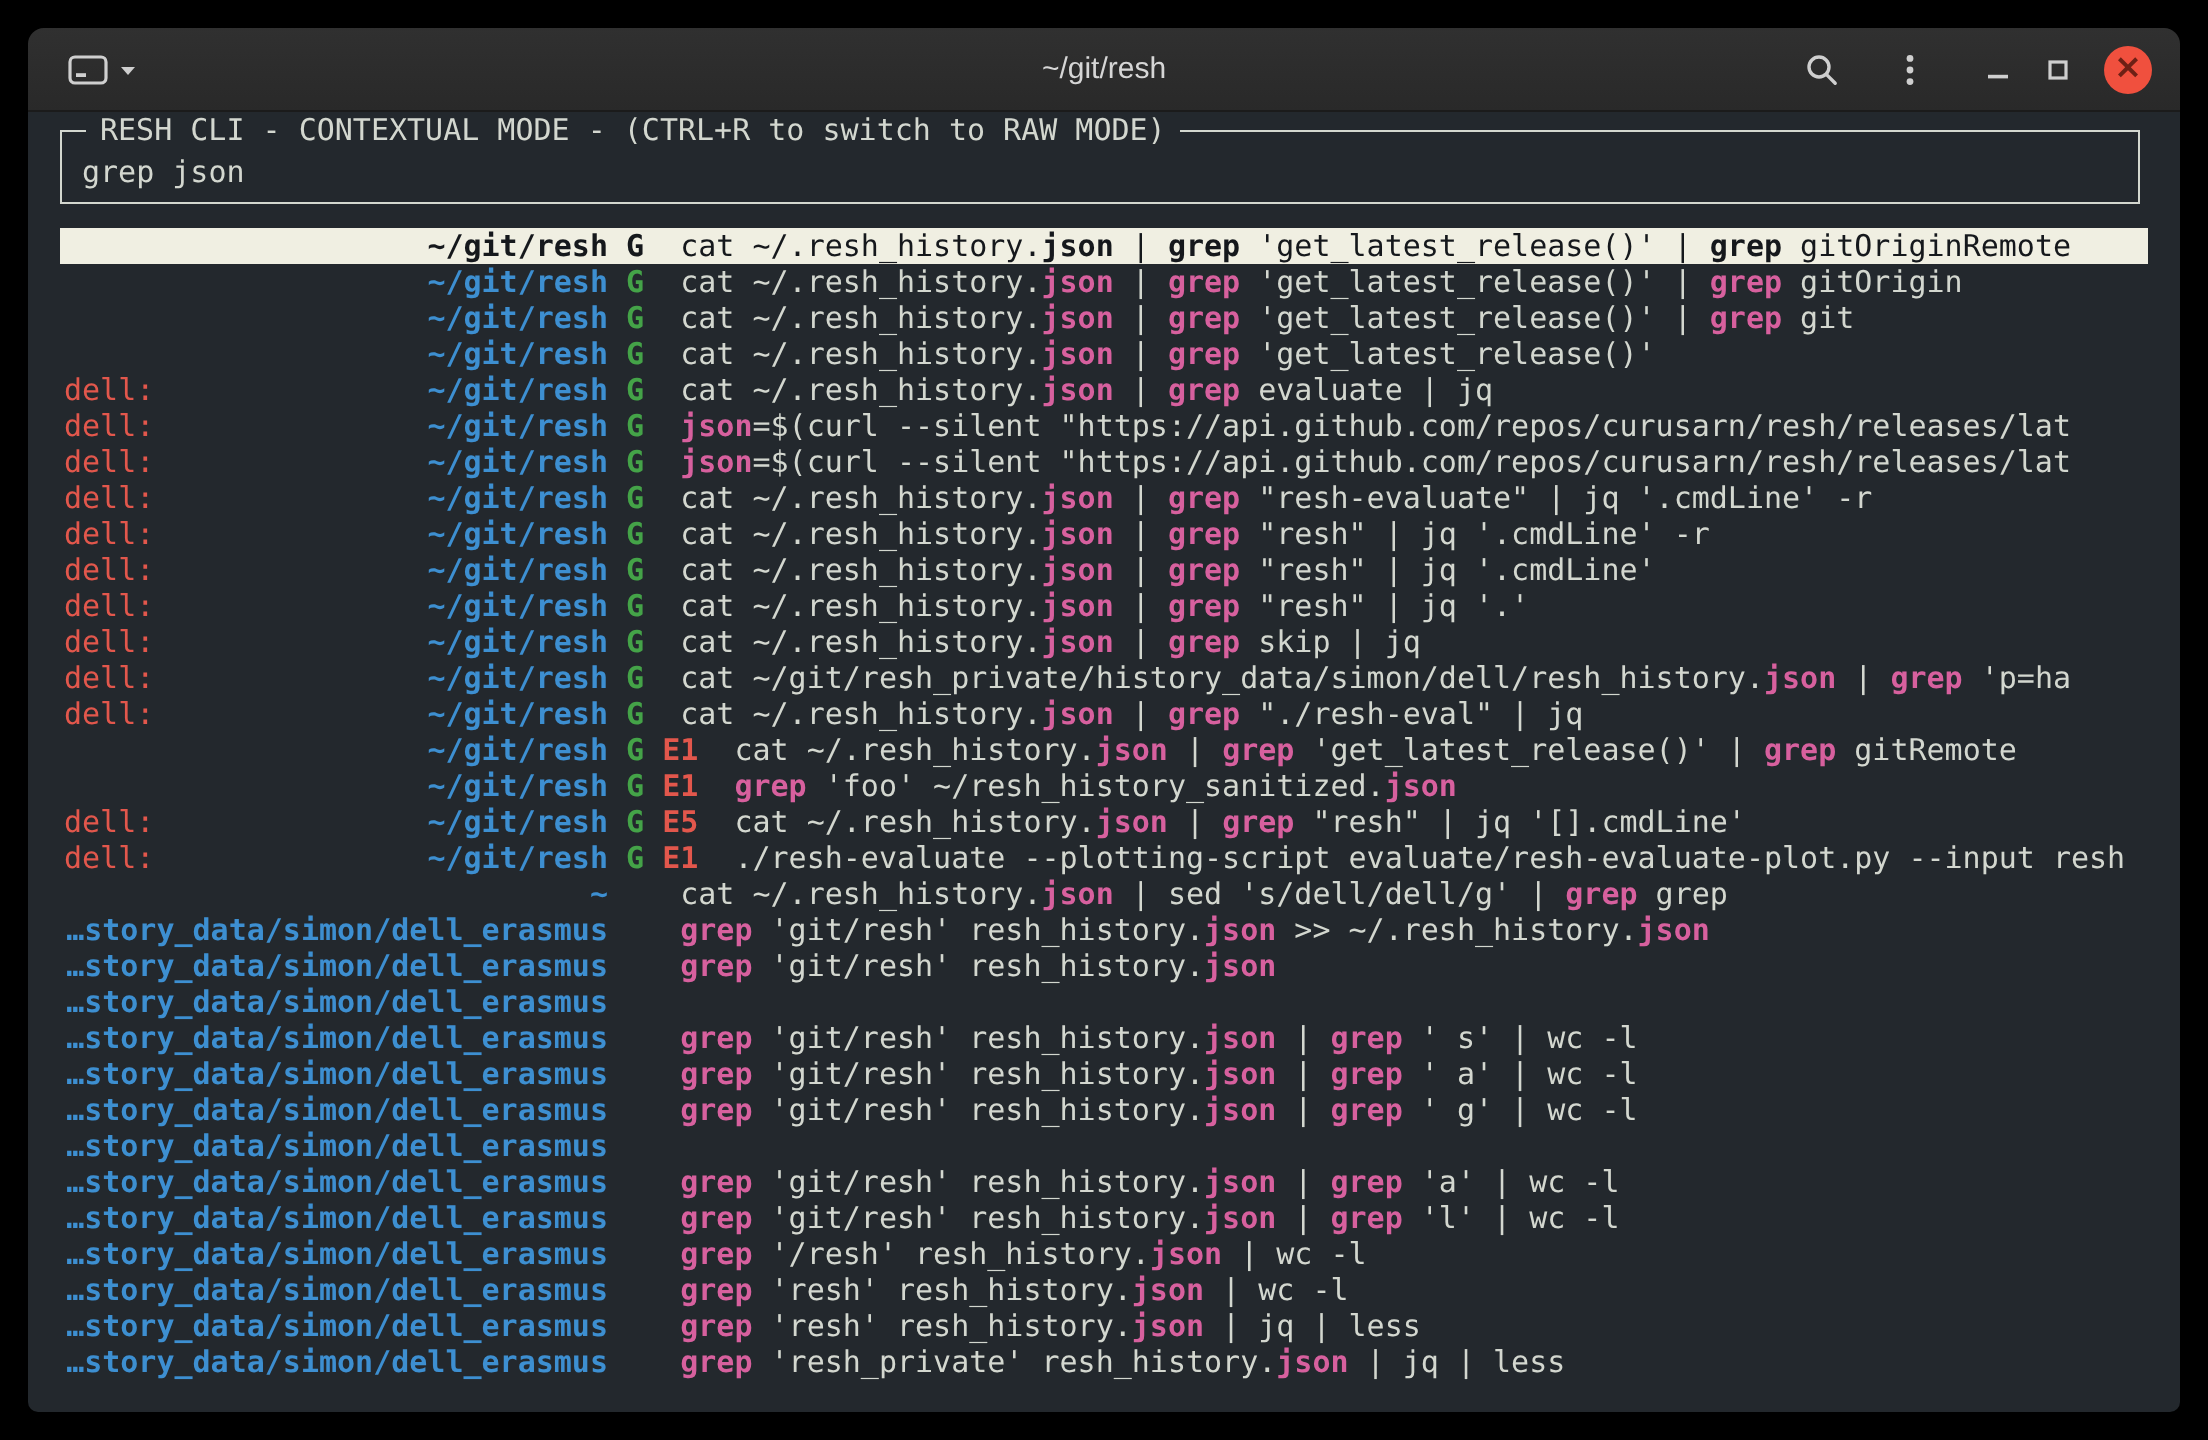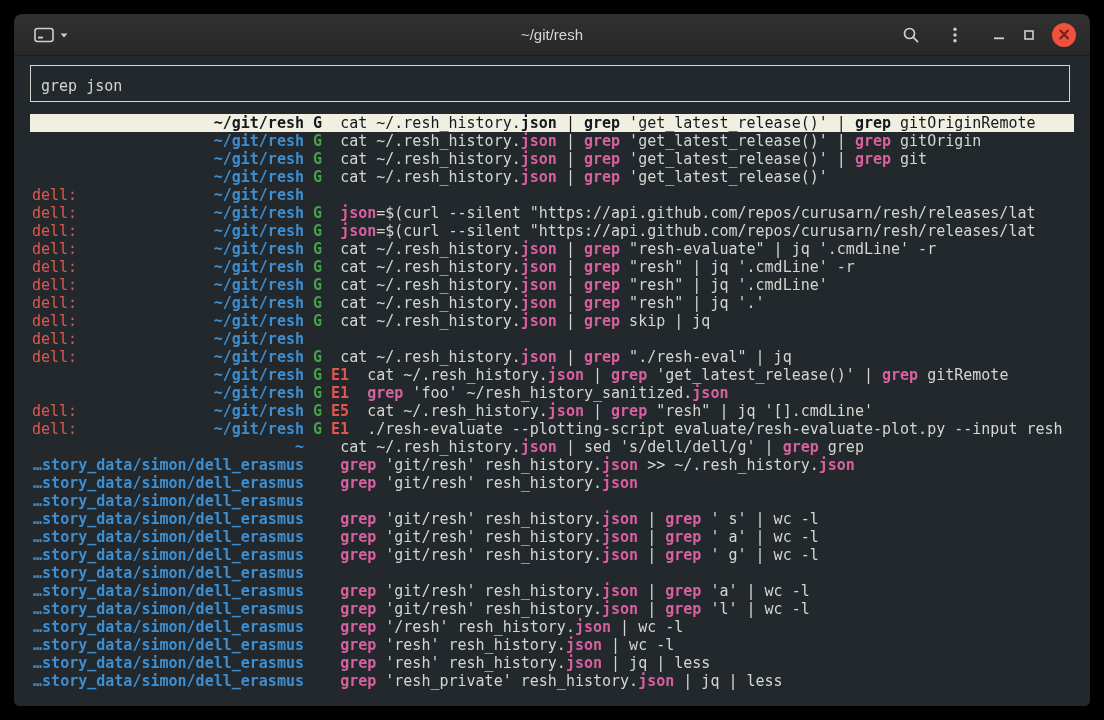--- a/index.html
+++ b/index.html
@@ -81,36 +81,37 @@
           </svg>
         </div>
         <div class="closebtn">
           <span>×</span>
         </div>
       </div>
     </div>
 
     <div class="term">
       <div class="query-box">
+        <span class="query-title">RESH CLI - CONTEXTUAL MODE - (CTRL+R to switch to RAW MODE)</span>
         <div class="query-text">grep json</div>
       </div>
       <div class="rows">
           <div class="row selected"><span class="left"><span class="host"></span><span class="dir">~/git/resh</span></span><span class="rest"> <span class="flag-ok">G</span>  <span class="cmd"><span>cat ~/.resh_history.</span><span class="match">json</span><span> | </span><span class="match">grep</span><span> 'get_latest_release()' | </span><span class="match">grep</span><span> gitOriginRemote</span></span></span></div>
           <div class="row"><span class="left"><span class="host"></span><span class="dir">~/git/resh</span></span><span class="rest"> <span class="flag-ok">G</span>  <span class="cmd"><span>cat ~/.resh_history.</span><span class="match">json</span><span> | </span><span class="match">grep</span><span> 'get_latest_release()' | </span><span class="match">grep</span><span> gitOrigin</span></span></span></div>
           <div class="row"><span class="left"><span class="host"></span><span class="dir">~/git/resh</span></span><span class="rest"> <span class="flag-ok">G</span>  <span class="cmd"><span>cat ~/.resh_history.</span><span class="match">json</span><span> | </span><span class="match">grep</span><span> 'get_latest_release()' | </span><span class="match">grep</span><span> git</span></span></span></div>
           <div class="row"><span class="left"><span class="host"></span><span class="dir">~/git/resh</span></span><span class="rest"> <span class="flag-ok">G</span>  <span class="cmd"><span>cat ~/.resh_history.</span><span class="match">json</span><span> | </span><span class="match">grep</span><span> 'get_latest_release()'</span></span></span></div>
-          <div class="row"><span class="left"><span class="host">dell:</span><span class="dir">~/git/resh</span></span></div>
+          <div class="row"><span class="left"><span class="host">dell:</span><span class="dir">~/git/resh</span></span><span class="rest"> <span class="flag-ok">G</span>  <span class="cmd"><span>cat ~/.resh_history.</span><span class="match">json</span><span> | </span><span class="match">grep</span><span> evaluate | jq</span></span></span></div>
           <div class="row"><span class="left"><span class="host">dell:</span><span class="dir">~/git/resh</span></span><span class="rest"> <span class="flag-ok">G</span>  <span class="cmd"><span class="match">json</span><span>=$(curl --silent "https://api.github.com/repos/curusarn/resh/releases/lat</span></span></span></div>
           <div class="row"><span class="left"><span class="host">dell:</span><span class="dir">~/git/resh</span></span><span class="rest"> <span class="flag-ok">G</span>  <span class="cmd"><span class="match">json</span><span>=$(curl --silent "https://api.github.com/repos/curusarn/resh/releases/lat</span></span></span></div>
           <div class="row"><span class="left"><span class="host">dell:</span><span class="dir">~/git/resh</span></span><span class="rest"> <span class="flag-ok">G</span>  <span class="cmd"><span>cat ~/.resh_history.</span><span class="match">json</span><span> | </span><span class="match">grep</span><span> "resh-evaluate" | jq '.cmdLine' -r</span></span></span></div>
           <div class="row"><span class="left"><span class="host">dell:</span><span class="dir">~/git/resh</span></span><span class="rest"> <span class="flag-ok">G</span>  <span class="cmd"><span>cat ~/.resh_history.</span><span class="match">json</span><span> | </span><span class="match">grep</span><span> "resh" | jq '.cmdLine' -r</span></span></span></div>
           <div class="row"><span class="left"><span class="host">dell:</span><span class="dir">~/git/resh</span></span><span class="rest"> <span class="flag-ok">G</span>  <span class="cmd"><span>cat ~/.resh_history.</span><span class="match">json</span><span> | </span><span class="match">grep</span><span> "resh" | jq '.cmdLine'</span></span></span></div>
           <div class="row"><span class="left"><span class="host">dell:</span><span class="dir">~/git/resh</span></span><span class="rest"> <span class="flag-ok">G</span>  <span class="cmd"><span>cat ~/.resh_history.</span><span class="match">json</span><span> | </span><span class="match">grep</span><span> "resh" | jq '.'</span></span></span></div>
           <div class="row"><span class="left"><span class="host">dell:</span><span class="dir">~/git/resh</span></span><span class="rest"> <span class="flag-ok">G</span>  <span class="cmd"><span>cat ~/.resh_history.</span><span class="match">json</span><span> | </span><span class="match">grep</span><span> skip | jq</span></span></span></div>
-          <div class="row"><span class="left"><span class="host">dell:</span><span class="dir">~/git/resh</span></span></div>
+          <div class="row"><span class="left"><span class="host">dell:</span><span class="dir">~/git/resh</span></span><span class="rest"> <span class="flag-ok">G</span>  <span class="cmd"><span>cat ~/git/resh_private/history_data/simon/dell/resh_history.</span><span class="match">json</span><span> | </span><span class="match">grep</span><span> 'p=ha</span></span></span></div>
           <div class="row"><span class="left"><span class="host">dell:</span><span class="dir">~/git/resh</span></span><span class="rest"> <span class="flag-ok">G</span>  <span class="cmd"><span>cat ~/.resh_history.</span><span class="match">json</span><span> | </span><span class="match">grep</span><span> "./resh-eval" | jq</span></span></span></div>
           <div class="row"><span class="left"><span class="host"></span><span class="dir">~/git/resh</span></span><span class="rest"> <span class="flag-ok">G</span> <span class="flag-err">E1</span>  <span class="cmd"><span>cat ~/.resh_history.</span><span class="match">json</span><span> | </span><span class="match">grep</span><span> 'get_latest_release()' | </span><span class="match">grep</span><span> gitRemote</span></span></span></div>
           <div class="row"><span class="left"><span class="host"></span><span class="dir">~/git/resh</span></span><span class="rest"> <span class="flag-ok">G</span> <span class="flag-err">E1</span>  <span class="cmd"><span class="match">grep</span><span> 'foo' ~/resh_history_sanitized.</span><span class="match">json</span></span></span></div>
           <div class="row"><span class="left"><span class="host">dell:</span><span class="dir">~/git/resh</span></span><span class="rest"> <span class="flag-ok">G</span> <span class="flag-err">E5</span>  <span class="cmd"><span>cat ~/.resh_history.</span><span class="match">json</span><span> | </span><span class="match">grep</span><span> "resh" | jq '[].cmdLine'</span></span></span></div>
           <div class="row"><span class="left"><span class="host">dell:</span><span class="dir">~/git/resh</span></span><span class="rest"> <span class="flag-ok">G</span> <span class="flag-err">E1</span>  <span class="cmd"><span>./resh-evaluate --plotting-script evaluate/resh-evaluate-plot.py --input resh</span></span></span></div>
           <div class="row"><span class="left"><span class="host"></span><span class="dir">~</span></span><span class="rest">    <span class="cmd"><span>cat ~/.resh_history.</span><span class="match">json</span><span> | sed 's/dell/dell/g' | </span><span class="match">grep</span><span> grep</span></span></span></div>
           <div class="row"><span class="left"><span class="host"></span><span class="dir">…story_data/simon/dell_erasmus</span></span><span class="rest">    <span class="cmd"><span class="match">grep</span><span> 'git/resh' resh_history.</span><span class="match">json</span><span> &gt;&gt; ~/.resh_history.</span><span class="match">json</span></span></span></div>
           <div class="row"><span class="left"><span class="host"></span><span class="dir">…story_data/simon/dell_erasmus</span></span><span class="rest">    <span class="cmd"><span class="match">grep</span><span> 'git/resh' resh_history.</span><span class="match">json</span></span></span></div>
           <div class="row"><span class="left"><span class="host"></span><span class="dir">…story_data/simon/dell_erasmus</span></span></div>
           <div class="row"><span class="left"><span class="host"></span><span class="dir">…story_data/simon/dell_erasmus</span></span><span class="rest">    <span class="cmd"><span class="match">grep</span><span> 'git/resh' resh_history.</span><span class="match">json</span><span> | </span><span class="match">grep</span><span> ' s' | wc -l</span></span></span></div>

